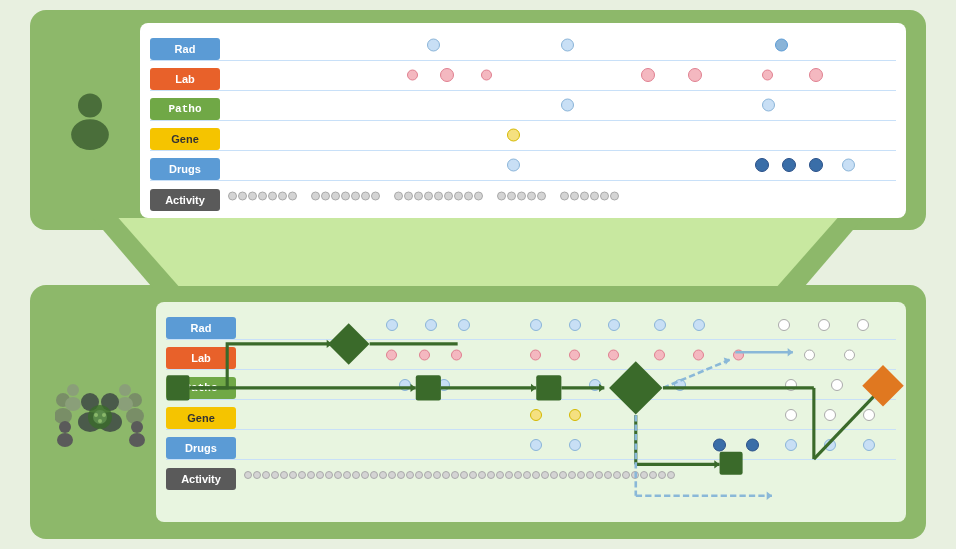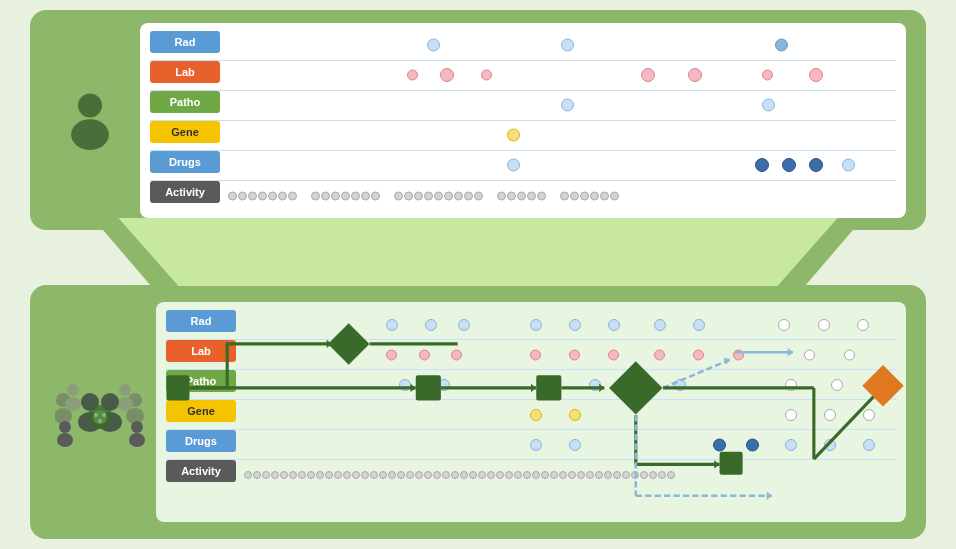--- a/index.html
+++ b/index.html
@@ -51,21 +51,21 @@
       background: white;
       border-radius: 8px;
       padding: 8px 10px;
       height: 195px;
       position: relative;
       overflow: hidden;
     }
 
     .track-row {
       display: flex;
-      align-items: flex-start;
+      align-items: flex-end;
       height: 30px;
       border-bottom: 1px solid #c8e0f8;
       position: relative;
     }
 
     .track-label {
       width: 70px;
       height: 22px;
       border-radius: 3px;
       display: flex;
@@ -73,21 +73,21 @@
       justify-content: center;
       font-size: 11px;
       font-weight: bold;
       color: white;
       flex-shrink: 0;
       margin-right: 6px;
     }
 
     .track-label.rad { background: #5b9bd5; }
     .track-label.lab { background: #e8612a; }
-    .track-label.patho { background: #70a846; }
+    .track-label.patho { background: #70a846; font-family: Liberation Mono, monospace; }
     .track-label.gene { background: #f5c400; color: #333; }
     .track-label.drugs { background: #5b9bd5; }
     .track-label.activity { background: #5a5a5a; }
 
     .track-content {
       flex: 1;
       height: 100%;
       position: relative;
     }
 

